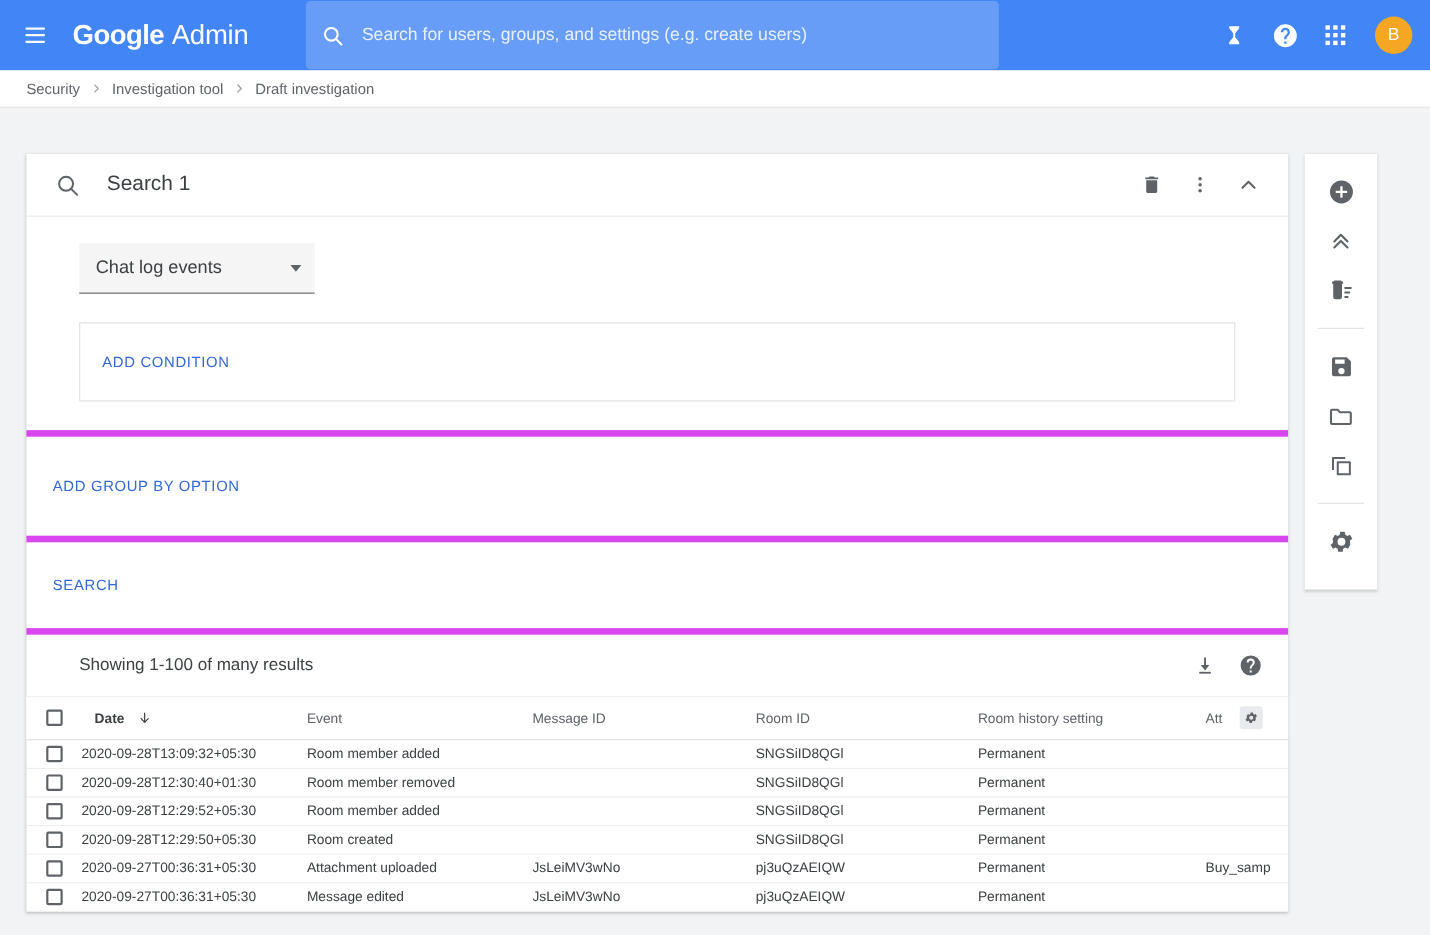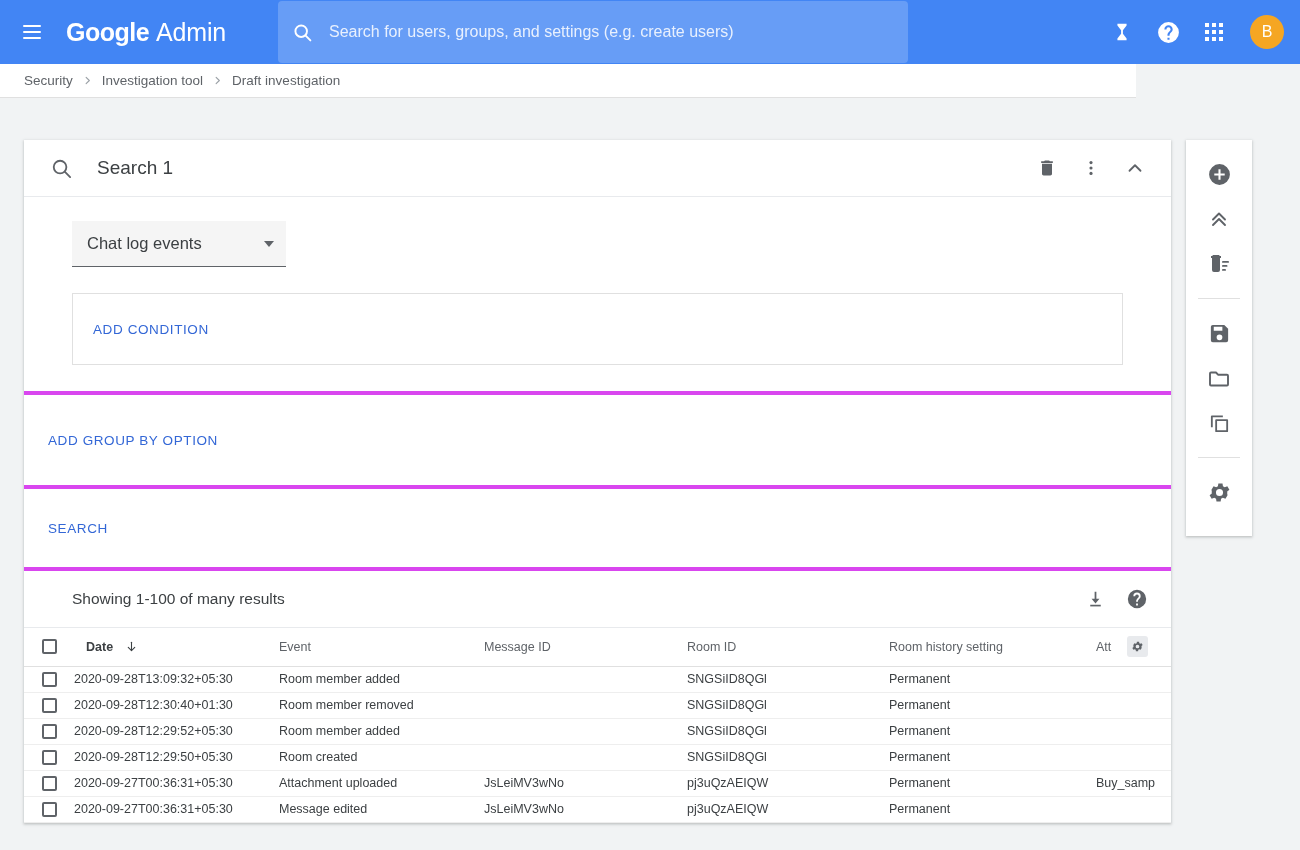--- a/index.html
+++ b/index.html
@@ -50,21 +50,21 @@
   .apps-grid i { display:block; width:4px; height:4px; background:#fff; }
   .avatar {
     width: 34px; height: 34px; border-radius: 50%;
     background: #f5a623; color: #fff;
     display:flex; align-items:center; justify-content:center;
     font-size: 16px; font-weight: 500; margin-left: 10px; cursor:pointer;
   }
 
   
   .crumbbar {
-    position:absolute; top:64px; left:0; width:1136px; height:34px;
+    position:absolute; top:64px; left:0; width:1300px; height:34px;
     background:#fff; border-bottom:1px solid #e0e0e0;
     display:flex; align-items:center; padding-left: 24px;
   }
   .crumb { font-size: 13.5px; color:#5f6368; cursor:pointer; white-space:nowrap; }
   .crumb.last { color:#5f6368; cursor:default; }
   .crumb-sep { margin: 0 9px; color:#9aa0a6; font-size: 12px; display:flex; align-items:center; }
 
   
   .card {
     position:absolute; left:24px; top:140px;
@@ -76,21 +76,21 @@
     height: 57px; display:flex; align-items:center;
     padding: 0 16px 0 26px; border-bottom: 1px solid #e8eaed;
   }
   .card-head .title { margin-left: 24px; font-size: 19px; color:#3c4043; }
   .card-head .head-actions { margin-left:auto; display:flex; align-items:center; gap: 4px; }
   .icon-btn {
     width: 40px; height: 40px; border-radius:50%;
     display:flex; align-items:center; justify-content:center; cursor:pointer;
   }
 
-  .section { border-bottom: 4px solid #d946ef; }
+  .section { border-bottom: 6px solid #d946ef; }
   .sec-datasource { padding: 24px 48px 26px 48px; }
   .select-box {
     width: 214px; height: 46px;
     background:#f5f5f5; border-bottom: 1px solid #5f6368;
     display:flex; align-items:center; padding: 0 12px 0 15px; cursor:pointer;
   }
   .select-box .val { font-size: 16.5px; color:#3c4043; }
   .select-box .caret {
     margin-left:auto; width:0;height:0;
     border-left:5px solid transparent; border-right:5px solid transparent;

